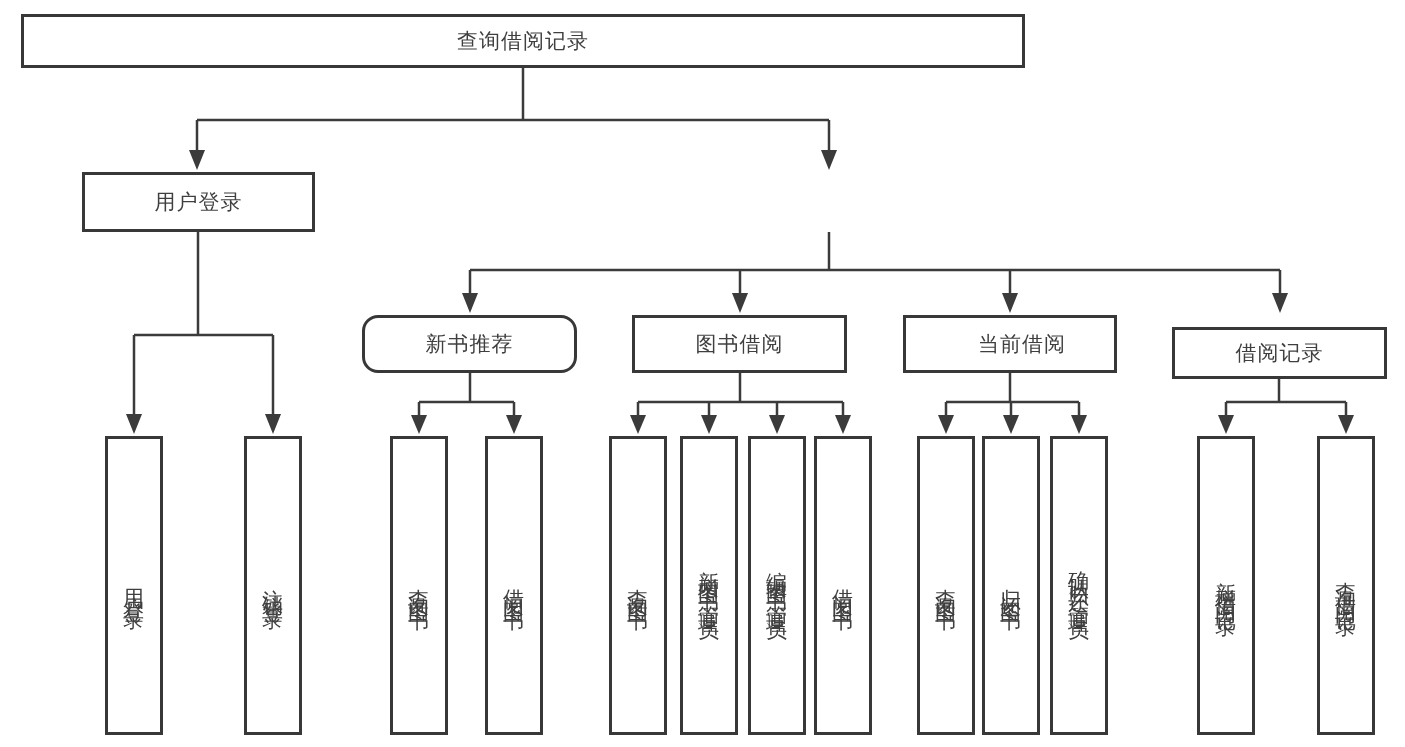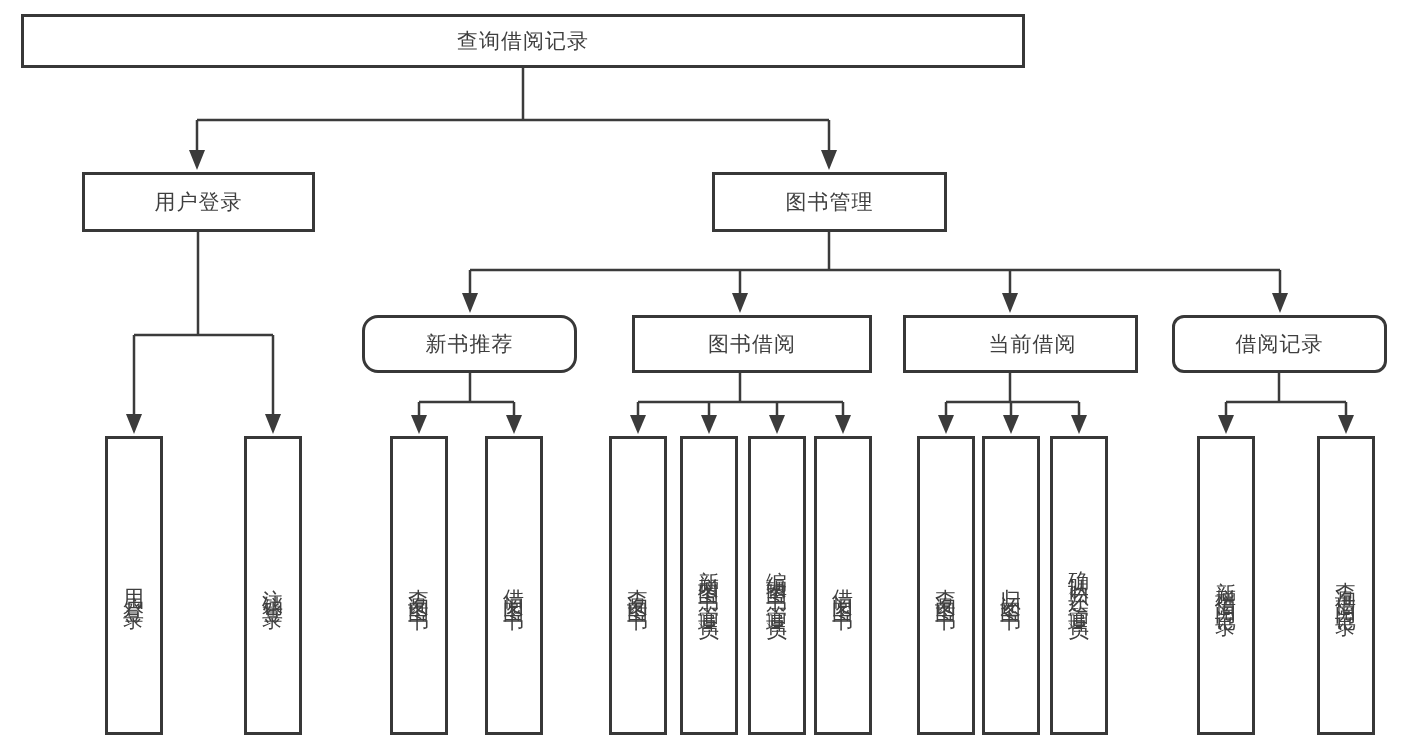--- a/index.html
+++ b/index.html
@@ -120,34 +120,31 @@
     <polygon points="1338,415 1354,415 1346,434"></polygon>
   </svg>
 
   <div class="box h" style="left:21px;top:14px;width:1004px;height:54px;">
     <span>查询借阅记录</span>
   </div>
 
   <div class="box h" style="left:82px;top:172px;width:233px;height:60px;">
     <span>用户登录</span>
   </div>
-  <div class="box h" style="left:712px;top:172px;width:235px;height:60px;">
-    <span>图书管理</span>
-  </div>
 
   <div class="box h" style="left:362px;top:315px;width:215px;height:58px;border-radius:16px;">
     <span>新书推荐</span>
   </div>
-  <div class="box h" style="left:632px;top:315px;width:240px;height:58px;">
+  <div class="box h" style="left:632px;top:315px;width:215px;height:58px;">
     <span>图书借阅</span>
   </div>
-  <div class="box h" style="left:903px;top:315px;width:235px;height:58px;padding-left:24px;">
+  <div class="box h" style="left:903px;top:315px;width:214px;height:58px;padding-left:24px;">
     <span>当前借阅</span>
   </div>
-  <div class="box h" style="left:1172px;top:315px;width:215px;height:58px;border-radius:12px;">
+  <div class="box h" style="left:1172px;top:327px;width:215px;height:52px;">
     <span>借阅记录</span>
   </div>
 
   <div class="box v" style="left:105px;">
     <span>用户登录</span>
   </div>
   <div class="box v" style="left:244px;">
     <span>注销登录</span>
   </div>
 

